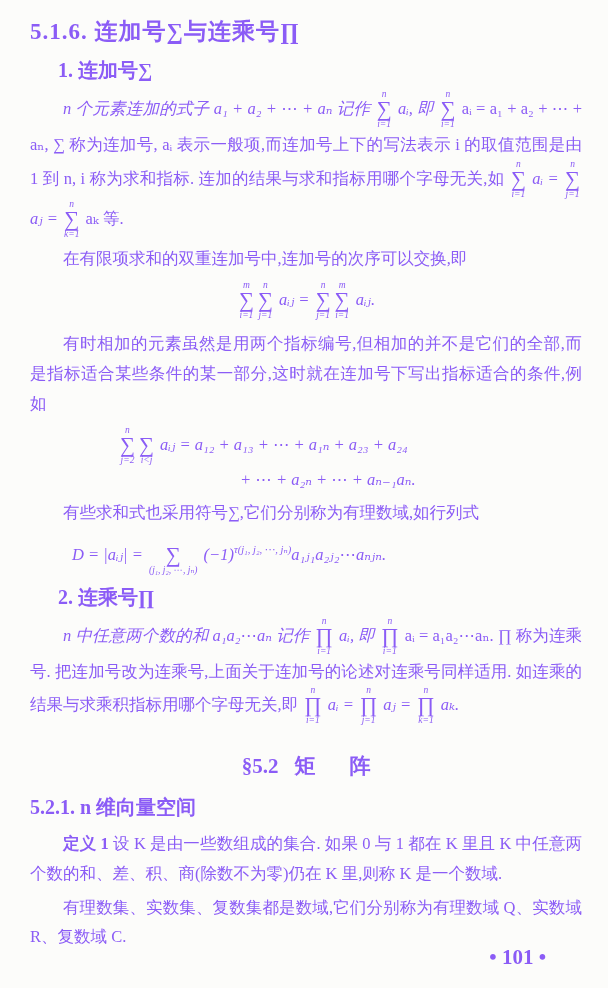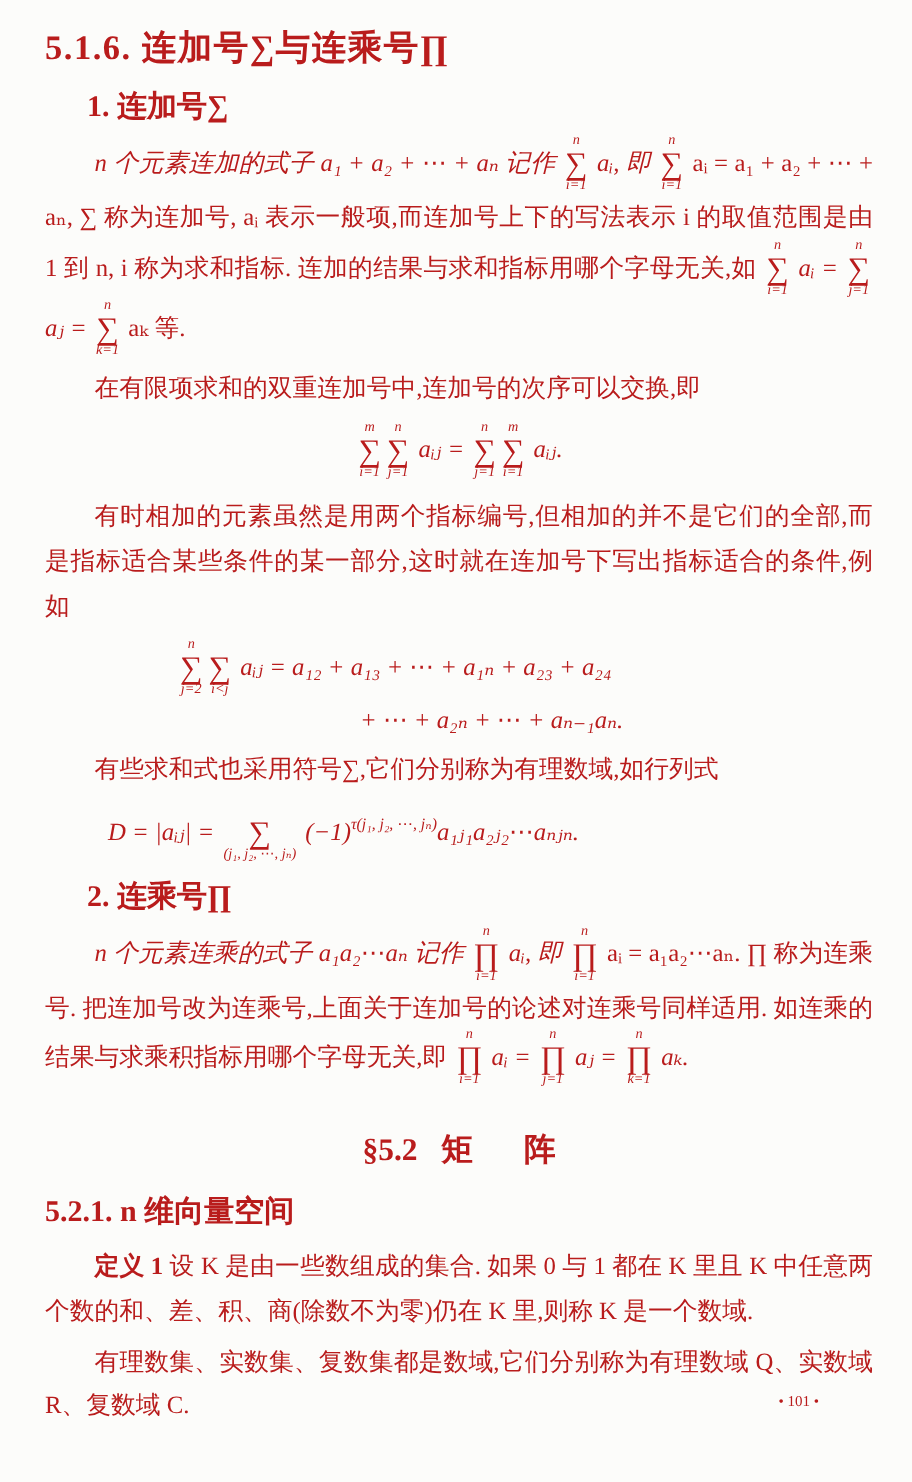--- a/index.html
+++ b/index.html
@@ -6,21 +6,21 @@
     margin: 0;
     padding: 0;
     background: #e8e8e6;
   }
   .page {
     position: relative;
     width: 608px;
     height: 988px;
     margin: 0 auto;
     background: #fcfcfa;
-    color: #b91c1c;
+    color: #8b5cf6;
     font-family: "Liberation Serif", "DejaVu Serif", "DejaVu Sans", serif;
     box-sizing: border-box;
     padding: 16px 26px 0 30px;
     overflow: hidden;
   }
   .h-main {
     font-size: 23px;
     font-weight: bold;
     margin: 0 0 10px 0;
     letter-spacing: 1px;
@@ -92,23 +92,23 @@
   .h-sub2 {
     font-size: 20px;
     font-weight: bold;
     margin: 14px 0 8px 0;
     font-family: Liberation Serif, serif;
   }
   .def-label { font-weight: bold; }
   .page-num {
     position: absolute;
     right: 62px;
-    bottom: 48px;
-    font-size: 10px;
-    font-weight: normal;
+    bottom: 18px;
+    font-size: 21px;
+    font-weight: bold;
   }
 </style>
 </head>
 <body>
 
 <div class="page">
 
   <h1 class="h-main">5.1.6. 连加号∑与连乘号∏</h1>
 
   <h2 class="h-sub">1. 连加号∑</h2>
@@ -173,21 +173,21 @@
   <p class="body-text">有些求和式也采用符号∑,它们分别称为有理数域,如行列式</p>
 
   <div class="formula f3-line"><span>D = |aᵢⱼ| = </span><span class="bigop">
         <span class="op-top"></span>
         <span class="op-sym">∑</span>
         <span class="op-bot">(j₁, j₂, ⋯, jₙ)</span>
       </span><span> (−1)</span><span class="sup-exp">τ(j₁, j₂, ⋯, jₙ)</span><span>a₁ⱼ₁a₂ⱼ₂⋯aₙⱼₙ.</span></div>
 
   <h2 class="h-sub">2. 连乘号∏</h2>
 
-  <p class="body-text"><span class="mi">n 个元素连乘的式子 a₁a₂⋯aₙ 记作 </span><span class="bigop">
+  <p class="body-text"><span class="mi">n 中任意两个数的和 a₁a₂⋯aₙ 记作 </span><span class="bigop">
         <span class="op-top">n</span>
         <span class="op-sym">∏</span>
         <span class="op-bot">i=1</span>
       </span><span class="mi"> aᵢ, 即 </span><span class="bigop">
         <span class="op-top">n</span>
         <span class="op-sym">∏</span>
         <span class="op-bot">i=1</span>
       </span><span> aᵢ = a₁a₂⋯aₙ. ∏ 称为连乘号. 把连加号改为连乘号,上面关于连加号的论述对连乘号同样适用. 如连乘的结果与求乘积指标用哪个字母无关,即 </span><span class="bigop">
         <span class="op-top">n</span>
         <span class="op-sym">∏</span>

